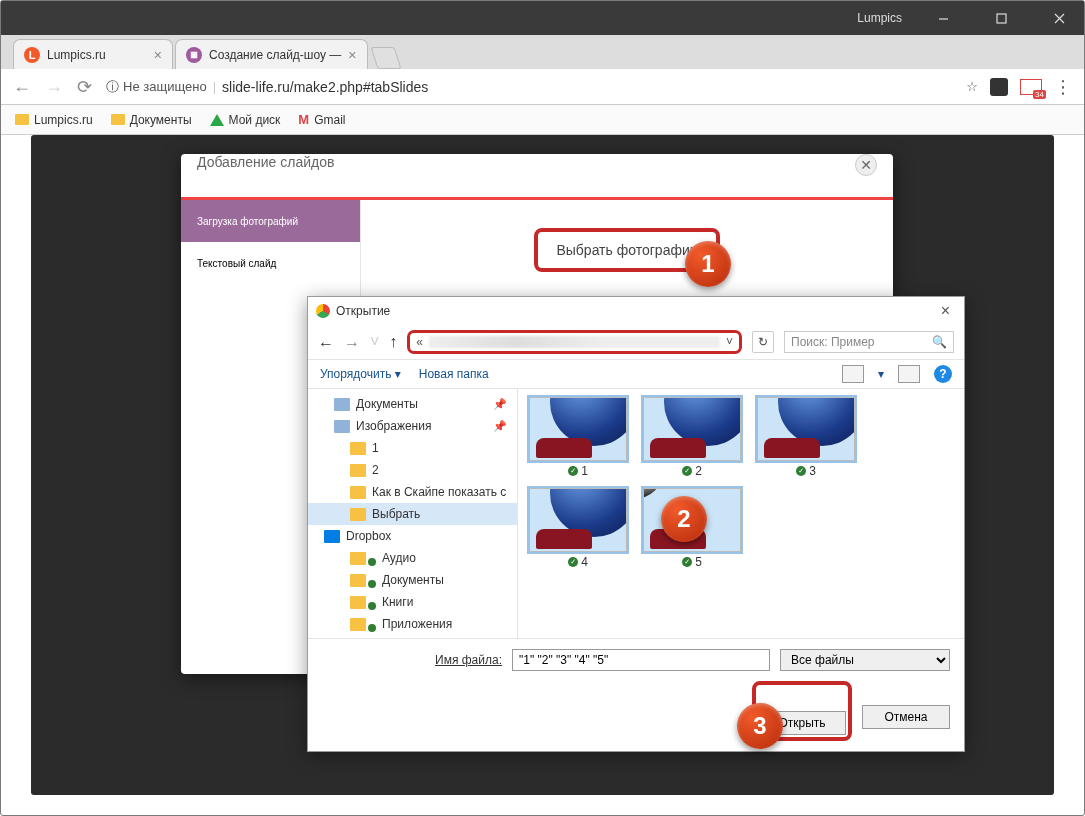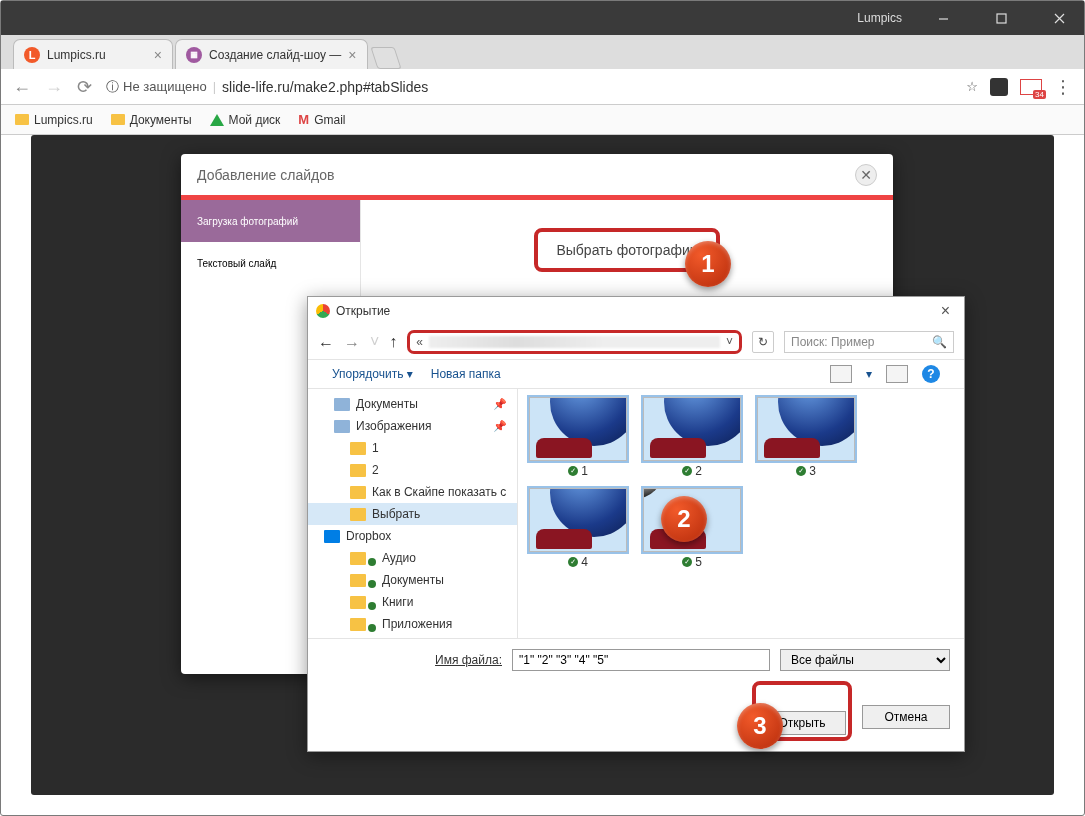--- a/index.html
+++ b/index.html
@@ -34,42 +34,42 @@
 .bookmarks .bm { display: flex; align-items: center; gap: 5px; cursor: pointer; }
 .bm .folder { width: 14px; height: 11px; background: #f7c244; border-radius: 1px; }
 .bm .drive { width: 0; height: 0; border-left: 7px solid transparent; border-right: 7px solid transparent; border-bottom: 12px solid #28a745; position: relative; }
 .bm .gm { font-weight: bold; color: #d44; font-size: 13px; }
 
 
 .page { position: absolute; top: 134px; left: 30px; right: 30px; bottom: 20px; background: #2b2b2b; border-radius: 3px; }
 
 
 .modal { position: absolute; top: 153px; left: 180px; width: 712px; height: 520px; background: #fff; border-radius: 4px; box-shadow: 0 4px 18px rgba(0,0,0,.5); overflow: hidden; }
-.modal .mhead { height: 46px; display: flex; align-items: center; justify-content: space-between; padding: 0 16px; font-size: 14px; color: #666; border-bottom: 5px solid #ef4444; }
+.modal .mhead { height: 46px; display: flex; align-items: flex-start; justify-content: space-between; padding: 0 16px; font-size: 14px; color: #666; border-bottom: 3px solid #ef4444; }
 .modal .mhead .mclose { width: 22px; height: 22px; border-radius: 50%; background: #eee; border: 1px solid #ccc; display: flex; align-items: center; justify-content: center; color: #666; cursor: pointer; font-size: 14px; }
 .modal .mbody { display: flex; height: calc(100% - 46px); }
 .modal .mside { width: 180px; border-right: 1px solid #e5e5e5; }
 .modal .mtab { height: 42px; display: flex; align-items: center; padding: 0 16px; font-size: 10px; cursor: pointer; }
 .modal .mtab.active { background: #9a6a9a; color: #fff; }
 .modal .mmain { flex: 1; display: flex; align-items: flex-start; justify-content: center; padding-top: 28px; }
 .modal .choosebtn { border: 4px solid #c62828; border-radius: 8px; padding: 10px 18px; font-size: 14px; color: #444; cursor: pointer; }
 
 
 .filedlg { position: absolute; top: 295px; left: 306px; width: 658px; height: 456px; background: #fff; border: 1px solid #9a9a9a; box-shadow: 0 4px 18px rgba(0,0,0,.4); display: flex; flex-direction: column; font-size: 12px; }
 .filedlg .ftitle { height: 28px; display: flex; align-items: center; padding: 0 8px; justify-content: space-between; color: #333; }
 .filedlg .ftitle .fx { cursor: pointer; color: #555; font-size: 16px; padding: 0 6px; }
 .filedlg .faddr { height: 34px; display: flex; align-items: center; padding: 0 10px; gap: 10px; }
 .filedlg .faddr .fnav { color: #888; font-size: 16px; }
 .filedlg .faddr .fnav.on { color: #333; cursor: pointer; }
 .filedlg .faddr .path { flex: 1; height: 24px; border: 3px solid #c62828; border-radius: 7px; display: flex; align-items: center; padding: 0 6px; gap: 6px; color: #555; }
 .filedlg .faddr .path .blur { flex: 1; height: 12px; background: linear-gradient(90deg,#eee 0%,#ddd 30%,#eee 60%); filter: blur(1px); }
 .filedlg .faddr .refresh { width: 22px; height: 22px; border: 1px solid #ccc; display: flex; align-items: center; justify-content: center; color: #444; border-radius: 2px; }
 .filedlg .faddr .search { width: 170px; height: 22px; border: 1px solid #ccc; padding: 0 6px; display: flex; align-items: center; gap: 4px; color: #888; }
 .filedlg .faddr .search .sico { color: #555; }
-.filedlg .ftool { height: 30px; border-top: 1px solid #e4e4e4; border-bottom: 1px solid #e4e4e4; display: flex; align-items: center; padding: 0 24px; gap: 18px; color: #18528f; }
+.filedlg .ftool { height: 30px; border-top: 1px solid #e4e4e4; border-bottom: 1px solid #e4e4e4; display: flex; align-items: center; padding: 0 12px; gap: 18px; color: #18528f; }
 .filedlg .ftool .right { margin-left: auto; display: flex; align-items: center; gap: 14px; }
 .filedlg .ftool .vbtn { width: 22px; height: 18px; border: 1px solid #999; background: #f4f4f4; }
 .filedlg .ftool .help { width: 18px; height: 18px; border-radius: 50%; background: #1e88e5; color: #fff; display: flex; align-items: center; justify-content: center; font-size: 12px; font-weight: bold; }
 
 .filedlg .fbody { flex: 1; display: flex; min-height: 0; }
 .filedlg .ftree { width: 210px; border-right: 1px solid #e4e4e4; padding: 4px 0; overflow: hidden; }
 .filedlg .ftree .node { height: 22px; display: flex; align-items: center; gap: 6px; padding: 0 10px 0 26px; color: #333; cursor: pointer; white-space: nowrap; overflow: hidden; }
 .filedlg .ftree .node.sel { background: #d6e8f7; }
 .filedlg .ftree .node .ico { width: 16px; height: 13px; background: #f7c244; border-radius: 1px; flex: none; }
 .filedlg .ftree .node .ico.docs { background: #8fb3d9; }

